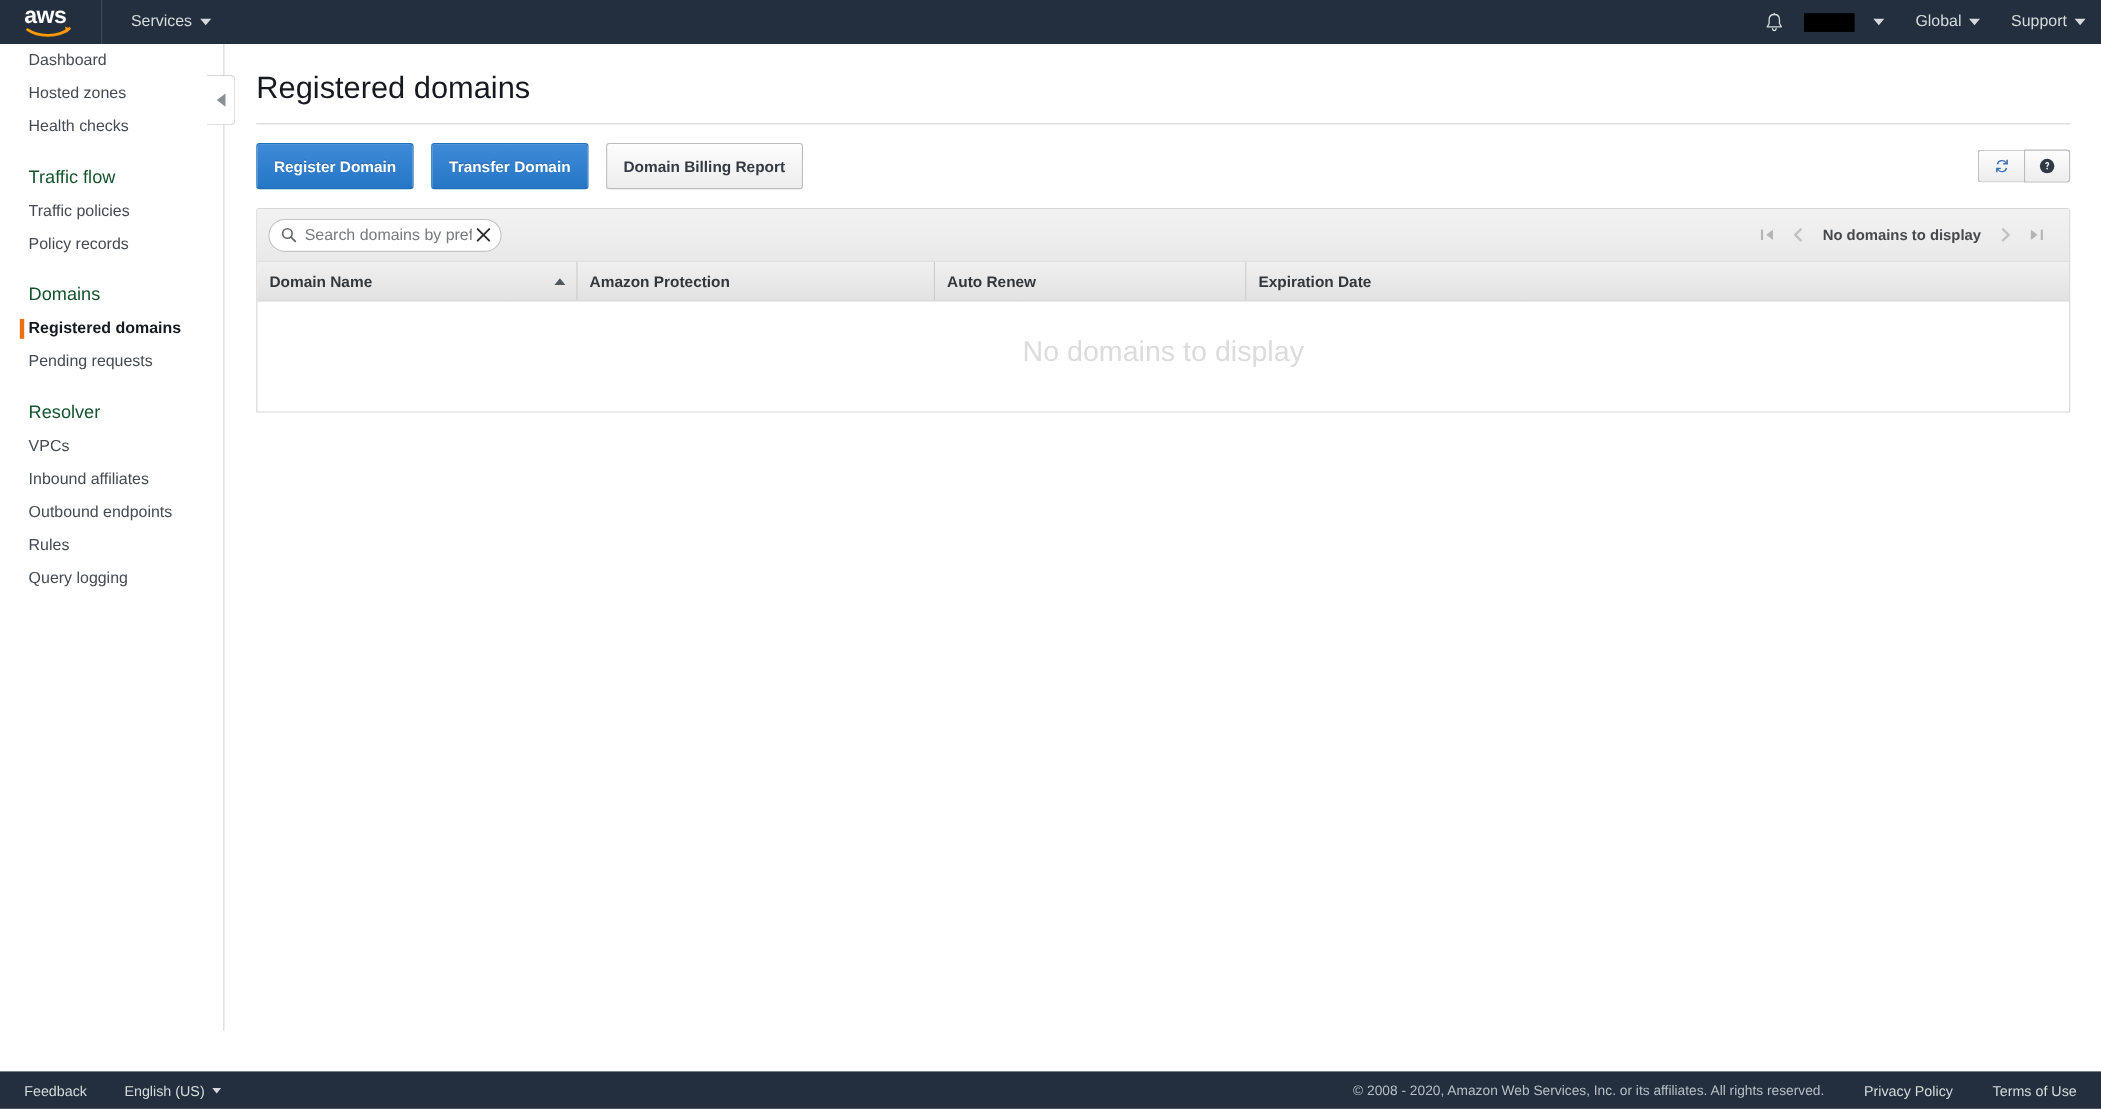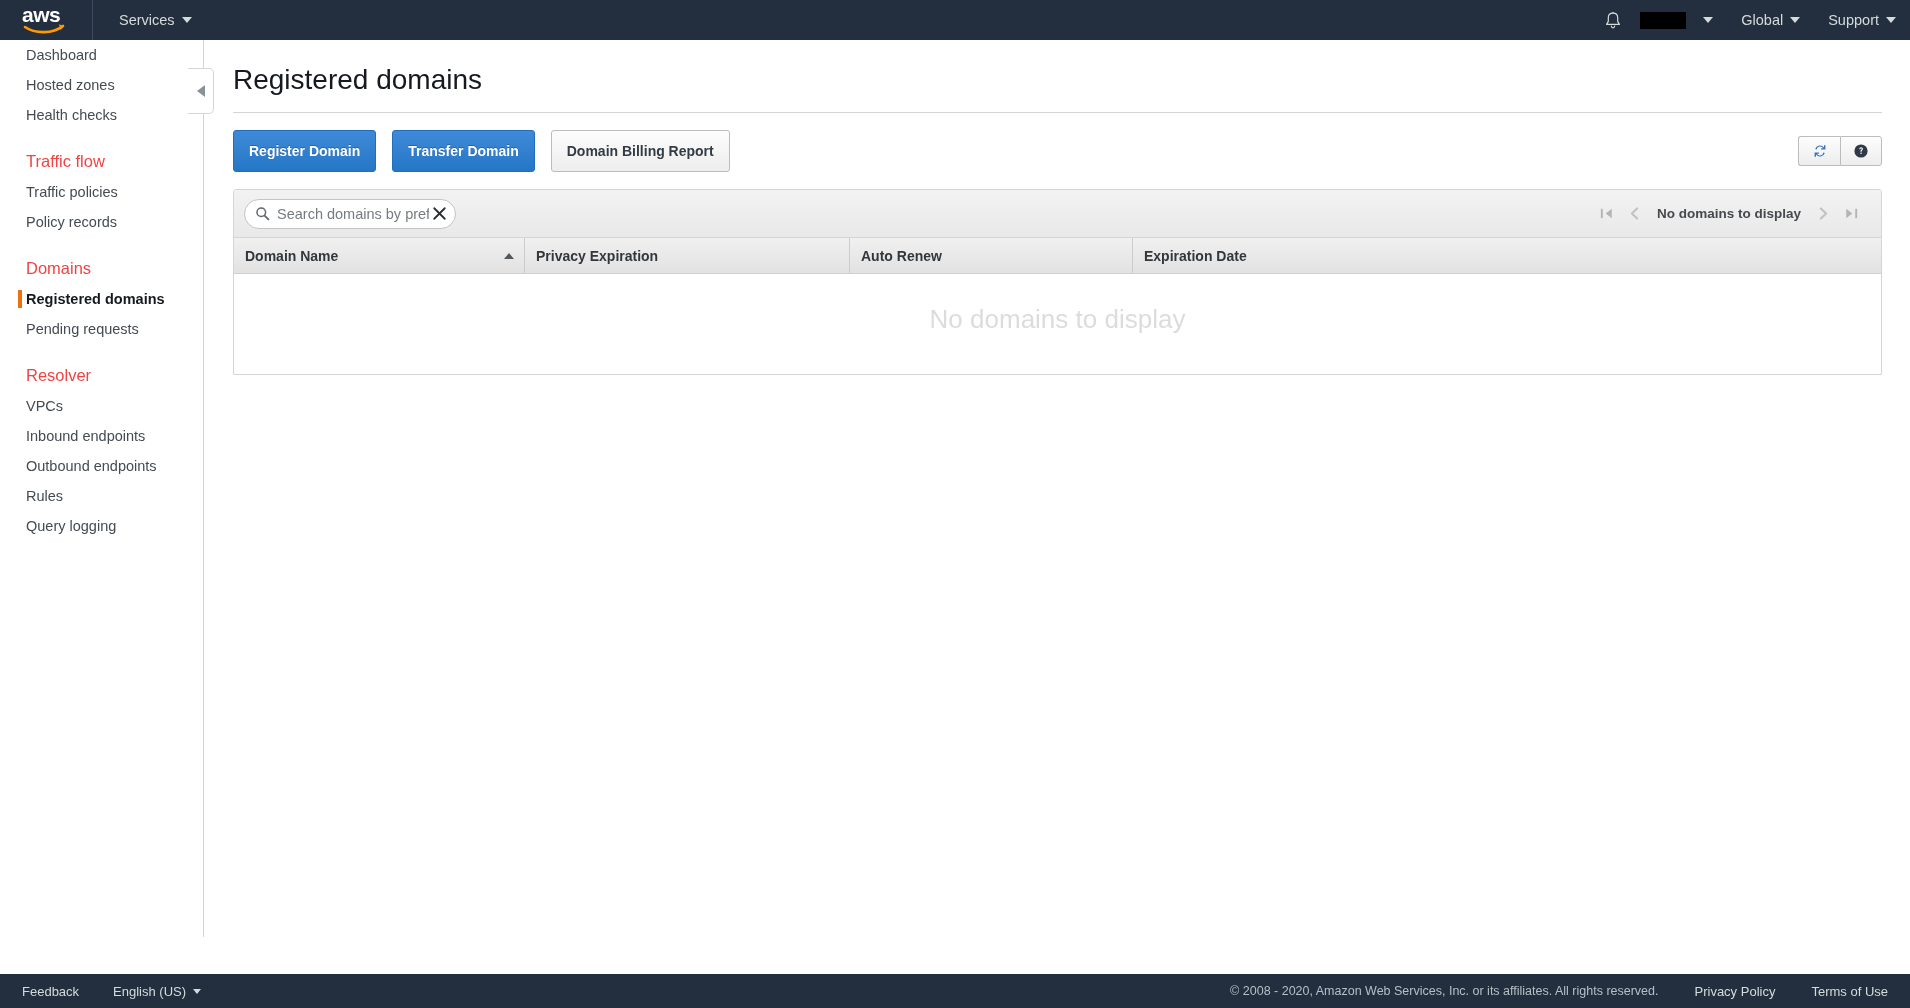--- a/index.html
+++ b/index.html
@@ -75,21 +75,21 @@
   }
   .side-link.active {
     font-weight: 700; color: #16191f;
   }
   .side-link.active::before {
     content: ""; position: absolute;
     left: 18px; top: 6px; bottom: 6px;
     width: 4px; background: #ec7211;
   }
   .side-group {
-    color: #ef4444; font-size: 16.5px;
+    color: #14532d; font-size: 16.5px;
     padding: 22px 0 6px 26px; line-height: 19px;
   }
   #collapse-handle {
     position: absolute; left: 188px; top: 68px;
     width: 26px; height: 46px;
     background: #ffffff;
     border: 1px solid #d5d5d5; border-left: none;
     border-radius: 0 5px 5px 0;
     display: flex; align-items: center; justify-content: center;
     cursor: pointer; z-index: 5;
@@ -306,21 +306,21 @@
       <div class="side-link">Hosted zones</div>
       <div class="side-link">Health checks</div>
       <div class="side-group">Traffic flow</div>
       <div class="side-link">Traffic policies</div>
       <div class="side-link">Policy records</div>
       <div class="side-group">Domains</div>
       <div class="side-link active">Registered domains</div>
       <div class="side-link">Pending requests</div>
       <div class="side-group">Resolver</div>
       <div class="side-link">VPCs</div>
-      <div class="side-link">Inbound endpoints</div>
+      <div class="side-link">Inbound affiliates</div>
       <div class="side-link">Outbound endpoints</div>
       <div class="side-link">Rules</div>
       <div class="side-link">Query logging</div>
     </div>
 </div>
 
 <div id="collapse-handle">
   <span class="tri-left"></span>
 </div>
 
@@ -396,21 +396,21 @@
       </div>
 
     </div>
 
     <div id="table-header-row">
         <div class="th" style="width: 290px;">
           <span>Domain Name</span>
           <span class="sort-caret"></span>
         </div>
         <div class="th" style="width: 325px;">
-          <span>Privacy Expiration</span>
+          <span>Amazon Protection</span>
         </div>
         <div class="th" style="width: 283px;">
           <span>Auto Renew</span>
         </div>
         <div class="th" style="width: 338px;">
           <span>Expiration Date</span>
         </div>
       </div>
 
     <div id="empty-state">No domains to display</div>

